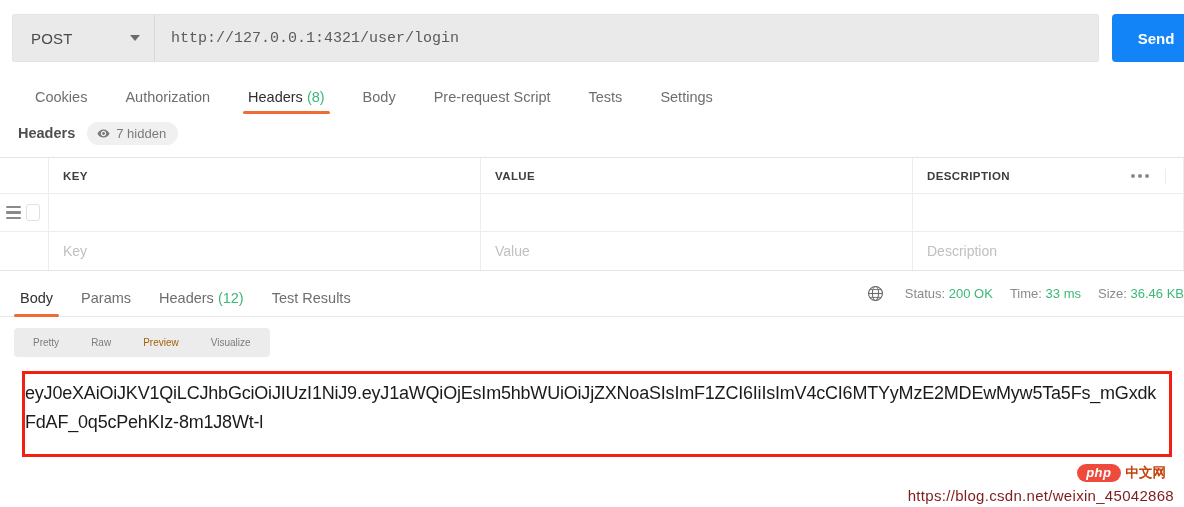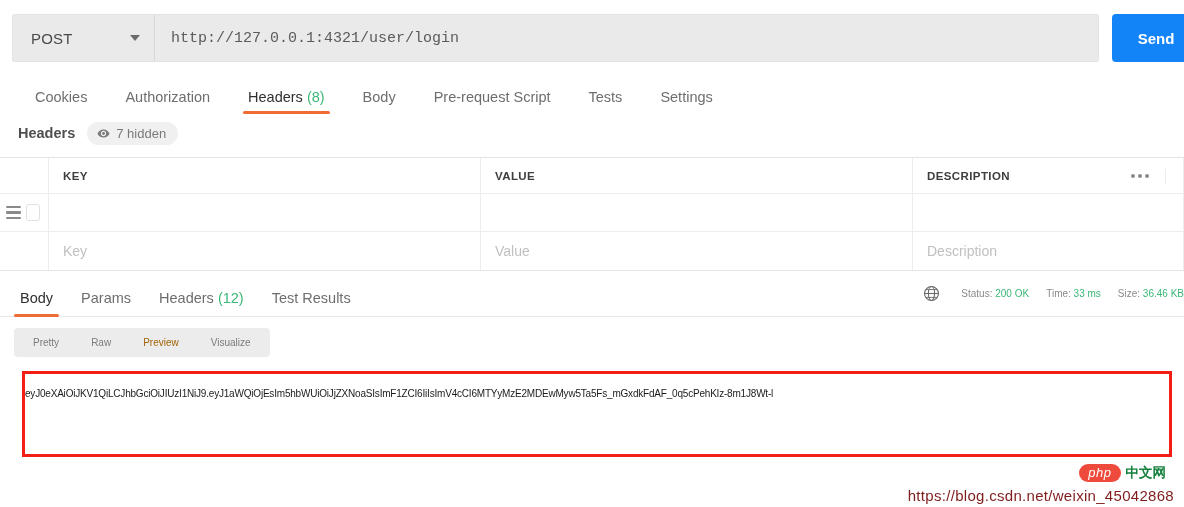--- a/index.html
+++ b/index.html
@@ -229,21 +229,21 @@
     height: 3px;
     background: #ef6c35;
     border-radius: 2px;
   }
   .resp-meta {
     margin-left: auto;
     display: flex;
     align-items: center;
     gap: 17px;
     padding-right: 0;
-    font-size: 10px;
+    font-size: 13px;
   }
   .meta-item { color: #8a8a8a; white-space: nowrap; }
   .meta-val { color: #3cb878; }
   .globe { margin-right: 4px; display: block; }
 
   
   .view-row {
     padding: 11px 0 8px 14px;
     display: flex;
   }
@@ -265,21 +265,21 @@
 
   
   .token-box {
     margin: 6px 12px 0 22px;
     border: 3px solid #f41f14;
     padding: 10px 8px 12px 8px;
     height: 86px;
     overflow: hidden;
   }
   .token-text {
-    font-size: 10px;
+    font-size: 18px;
     color: #1b1b1b;
     line-height: 29px;
     letter-spacing: -.2px;
     word-break: break-all;
     margin-left: -8px;
     margin-top: -5px;
   }
 
   
   .wm-php {
@@ -289,27 +289,27 @@
     display: flex;
     align-items: center;
     gap: 5px;
     pointer-events: none;
   }
   .wm-php-logo {
     background: #ee4b3c;
     color: #ffffff;
     font-size: 13px;
     font-style: italic;
-    font-weight: normal;
+    font-weight: bold;
     border-radius: 9px;
     padding: 1px 9px 2px 9px;
     letter-spacing: .5px;
   }
   .wm-php-cn {
-    color: #15803d;
+    color: #c2410c;
     font-size: 13.5px;
     font-weight: bold;
   }
   .wm-url {
     position: absolute;
     right: 10px;
     bottom: 3px;
     font-size: 15px;
     color: #7f1d1d;
     letter-spacing: .3px;

